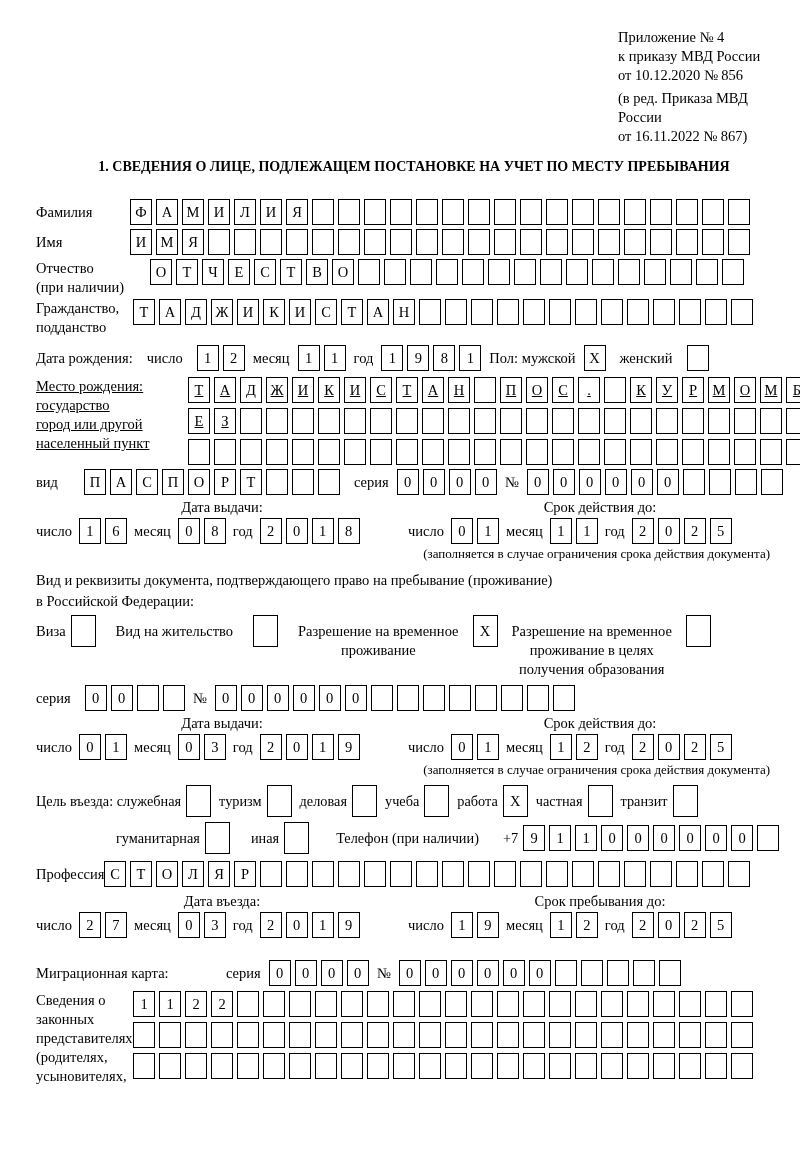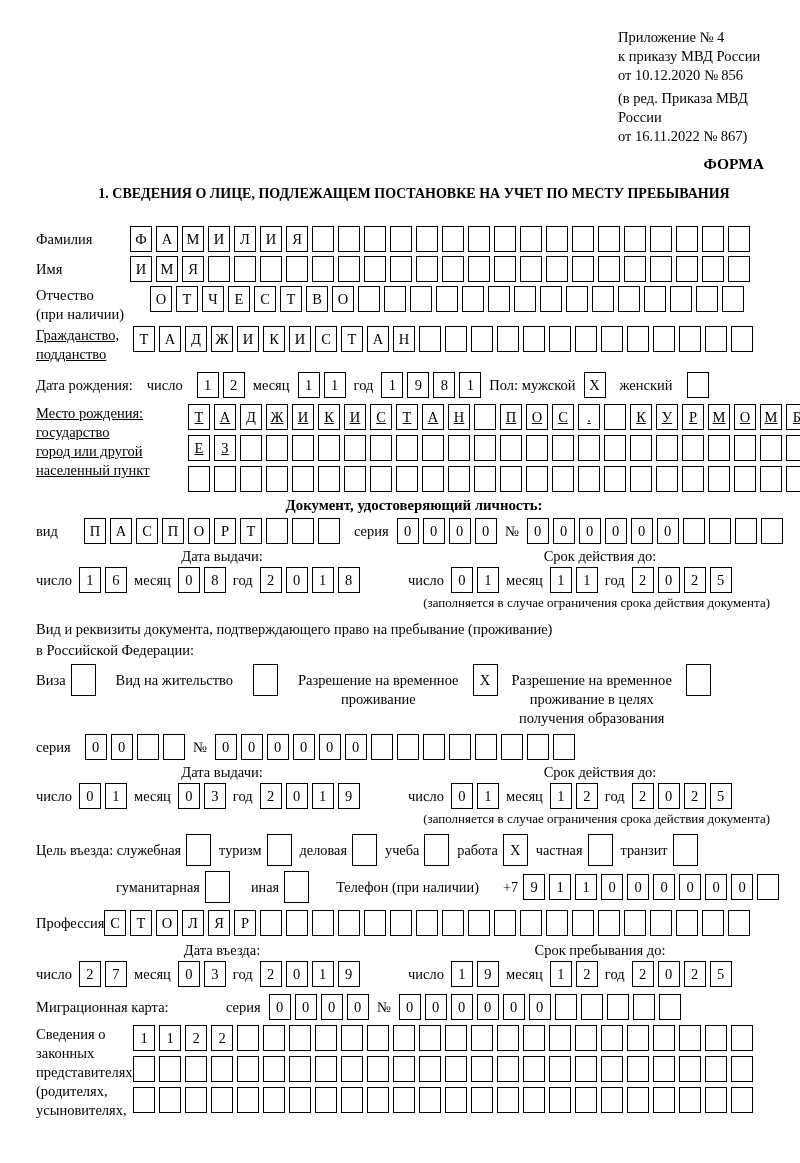--- a/index.html
+++ b/index.html
@@ -23,21 +23,21 @@
   .lbl{font-size:14.5px;line-height:18px;flex-shrink:0;}
   .lbl.two{line-height:19px;}
   .cells{display:flex;gap:4px;flex-shrink:0;}
   .cell{box-sizing:border-box;width:22px;height:26px;border:1.5px solid #000;background:#fff;
         display:flex;align-items:center;justify-content:center;font-size:14.5px;}
   .cb .cell{width:25px;height:32px;}
   .stack{display:flex;flex-direction:column;gap:5px;}
 
   .w-surname{width:94px;}
   .w-patr{width:114px;}
-  .w-cit{width:97px;text-decoration:underline;}
+  .w-cit{width:97px;}
   .w-place{width:152px;}
   .w-vid{width:48px;}
   .w-prof{width:68px;}
   .w-mig{width:170px;}
   .w-rep{width:97px;}
 
   .gap8{width:8px;flex-shrink:0;} .gap14{width:14px;flex-shrink:0;} .gap20{width:20px;flex-shrink:0;}
 
   .center-bold{margin-top:5px;text-align:center;font-weight:bold;font-size:14.8px;}
 
@@ -64,21 +64,20 @@
 
 <div class="page">
 
   <div class="hdr">
     <div>Приложение № 4</div>
     <div>к приказу МВД России</div>
     <div>от 10.12.2020 № 856</div>
     <div class="rev">(в ред. Приказа МВД России</div>
     <div>от 16.11.2022 № 867)</div>
   </div>
-  <div class="form-label">ФОРМА</div>
 
 
   <div class="sec-heading">1. СВЕДЕНИЯ О ЛИЦЕ, ПОДЛЕЖАЩЕМ ПОСТАНОВКЕ НА УЧЕТ ПО МЕСТУ ПРЕБЫВАНИЯ</div>
 
   <div class="row" style="margin-top:24px;">
     <span class="lbl w-surname">Фамилия</span>
     <span class="cells">
         <span class="cell">Ф</span>
         <span class="cell">А</span>
         <span class="cell">М</span>
@@ -322,21 +321,20 @@
           <span class="cell"></span>
           <span class="cell"></span>
           <span class="cell"></span>
           <span class="cell"></span>
           <span class="cell"></span>
           <span class="cell"></span>
         </span>
     </span>
   </div>
 
-  <div class="center-bold">Документ, удостоверяющий личность:</div>
 
   <div class="row">
     <span class="lbl w-vid">вид</span>
     <span class="cells">
         <span class="cell">П</span>
         <span class="cell">А</span>
         <span class="cell">С</span>
         <span class="cell">П</span>
         <span class="cell">О</span>
         <span class="cell">Р</span>
@@ -665,21 +663,21 @@
         <span class="cells">
             <span class="cell">2</span>
             <span class="cell">0</span>
             <span class="cell">2</span>
             <span class="cell">5</span>
           </span>
       </div>
     </div>
   </div>
 
-  <div class="row" style="margin-top:7px;">
+  <div class="row" style="margin-top:22px;">
     <span class="lbl w-mig">Миграционная карта:</span>
     <span class="gap20"></span>
     <span class="lbl">серия</span>
       <span class="gap8"></span>
     <span class="cells">
         <span class="cell">0</span>
         <span class="cell">0</span>
         <span class="cell">0</span>
         <span class="cell">0</span>
       </span>

